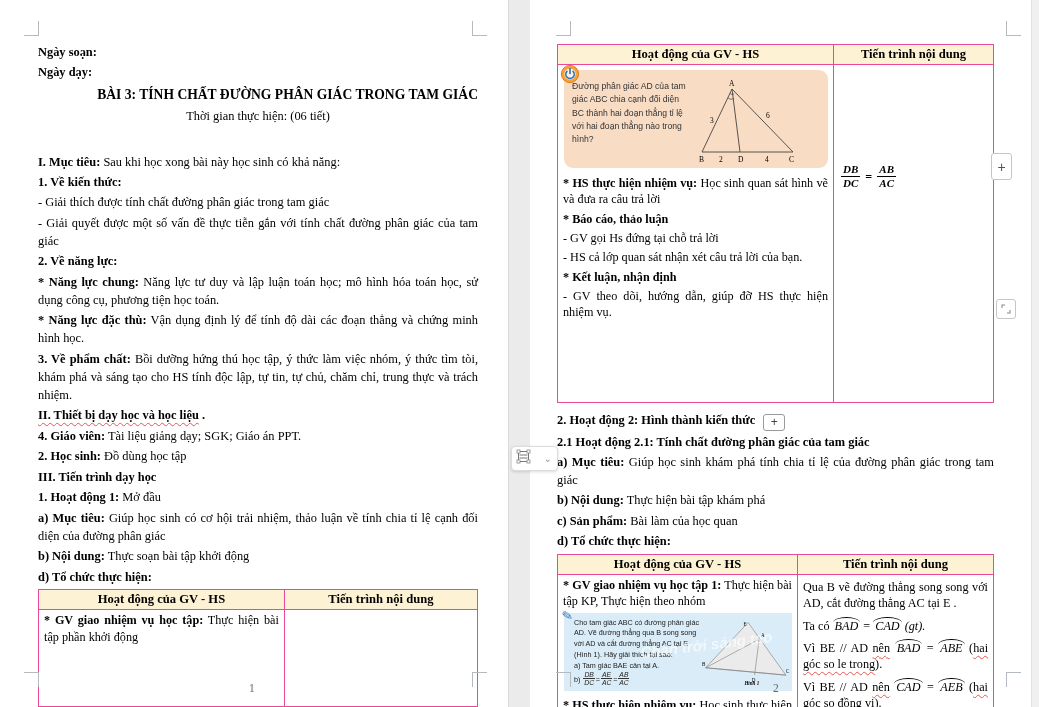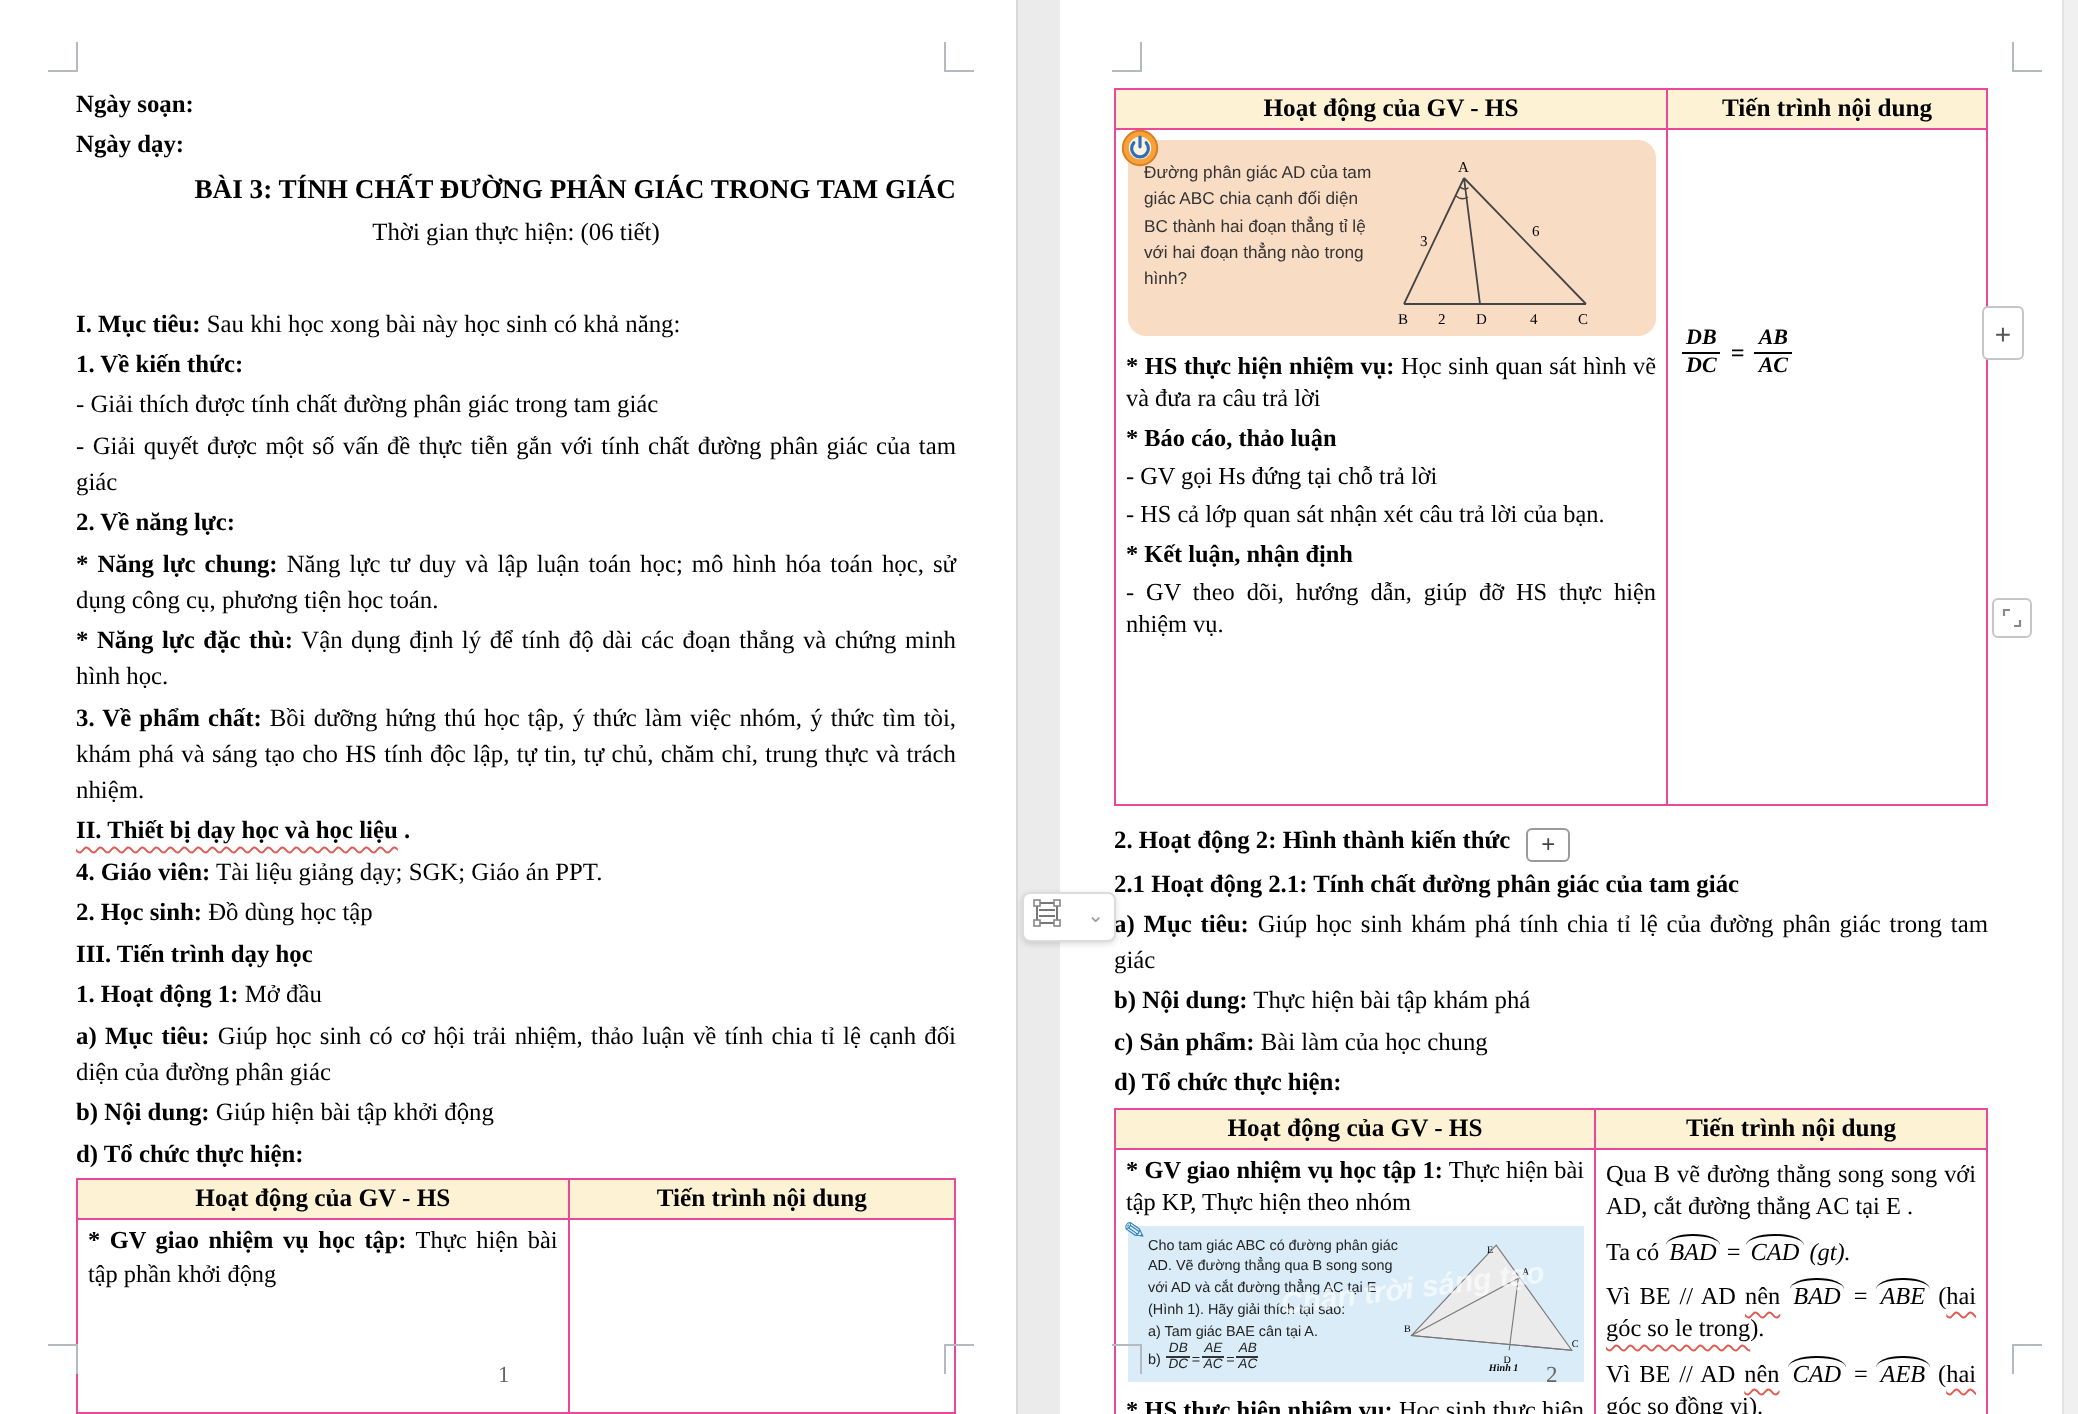--- a/index.html
+++ b/index.html
@@ -113,21 +113,21 @@
     <p class="para"><b>2. Về năng lực:</b></p>
     <p class="para"><b>* Năng lực chung:</b><span> Năng lực tư duy và lập luận toán học; mô hình hóa toán học, sử dụng công cụ, phương tiện học toán.</span></p>
     <p class="para"><b>* Năng lực đặc thù:</b><span> Vận dụng định lý để tính độ dài các đoạn thẳng và chứng minh hình học.</span></p>
     <p class="para"><b>3. Về phẩm chất:</b><span> Bồi dưỡng hứng thú học tập, ý thức làm việc nhóm, ý thức tìm tòi, khám phá và sáng tạo cho HS tính độc lập, tự tin, tự chủ, chăm chỉ, trung thực và trách nhiệm.</span></p>
     <p class="para"><b class="sq">II. Thiết bị dạy học và học liệu</b><b> .</b></p>
     <p class="para"><b>4. Giáo viên:</b><span>  Tài liệu giảng dạy; SGK; Giáo án PPT.</span></p>
     <p class="para"><b>2. Học sinh:</b><span> Đồ dùng học tập</span></p>
     <p class="para"><b>III. Tiến trình dạy học</b></p>
     <p class="para"><b>1. Hoạt động 1:</b><span> Mở đầu</span></p>
     <p class="para"><b>a) Mục tiêu:</b><span> Giúp học sinh có cơ hội trải nhiệm, thảo luận về tính chia tỉ lệ cạnh đối diện của đường phân giác</span></p>
-    <p class="para"><b>b) Nội dung:</b><span> Giúp hiện bài tập khởi động</span></p>
+    <p class="para"><b>b) Nội dung:</b><span> Thực soạn bài tập khởi động</span></p>
     <p class="para"><b>d) Tổ chức thực hiện:</b></p>
 
     <table class="doc" id="t1-p1">
       <thead>
         <tr>
           <th style="width:56%">Hoạt động của GV - HS</th>
           <th>Tiến trình nội dung</th>
         </tr>
       </thead>
       <tbody>
@@ -207,21 +207,21 @@
         </tr>
       </tbody>
     </table>
 
     <p class="para" style="margin-top:9px">
       <b>2. Hoạt động 2:</b><b> Hình thành kiến thức</b><span class="plusbox">+</span>
     </p>
     <p class="para"><b>2.1 Hoạt động 2.1: Tính chất đường phân giác của tam giác</b></p>
     <p class="para"><b>a) Mục tiêu:</b><span> Giúp học sinh khám phá tính chia tỉ lệ của đường phân giác trong tam giác</span></p>
     <p class="para"><b>b) Nội dung:</b><span> Thực hiện bài tập khám phá</span></p>
-    <p class="para"><b>c) Sản phẩm:</b><span> Bài làm của học chung</span></p>
+    <p class="para"><b>c) Sản phẩm:</b><span> Bài làm của học quan</span></p>
     <p class="para"><b>d) Tổ chức thực hiện:</b></p>
 
     <table class="doc" id="t3">
       <thead>
         <tr>
           <th style="width:52.5%">Hoạt động của GV - HS</th>
           <th>Tiến trình nội dung</th>
         </tr>
       </thead>
       <tbody>

